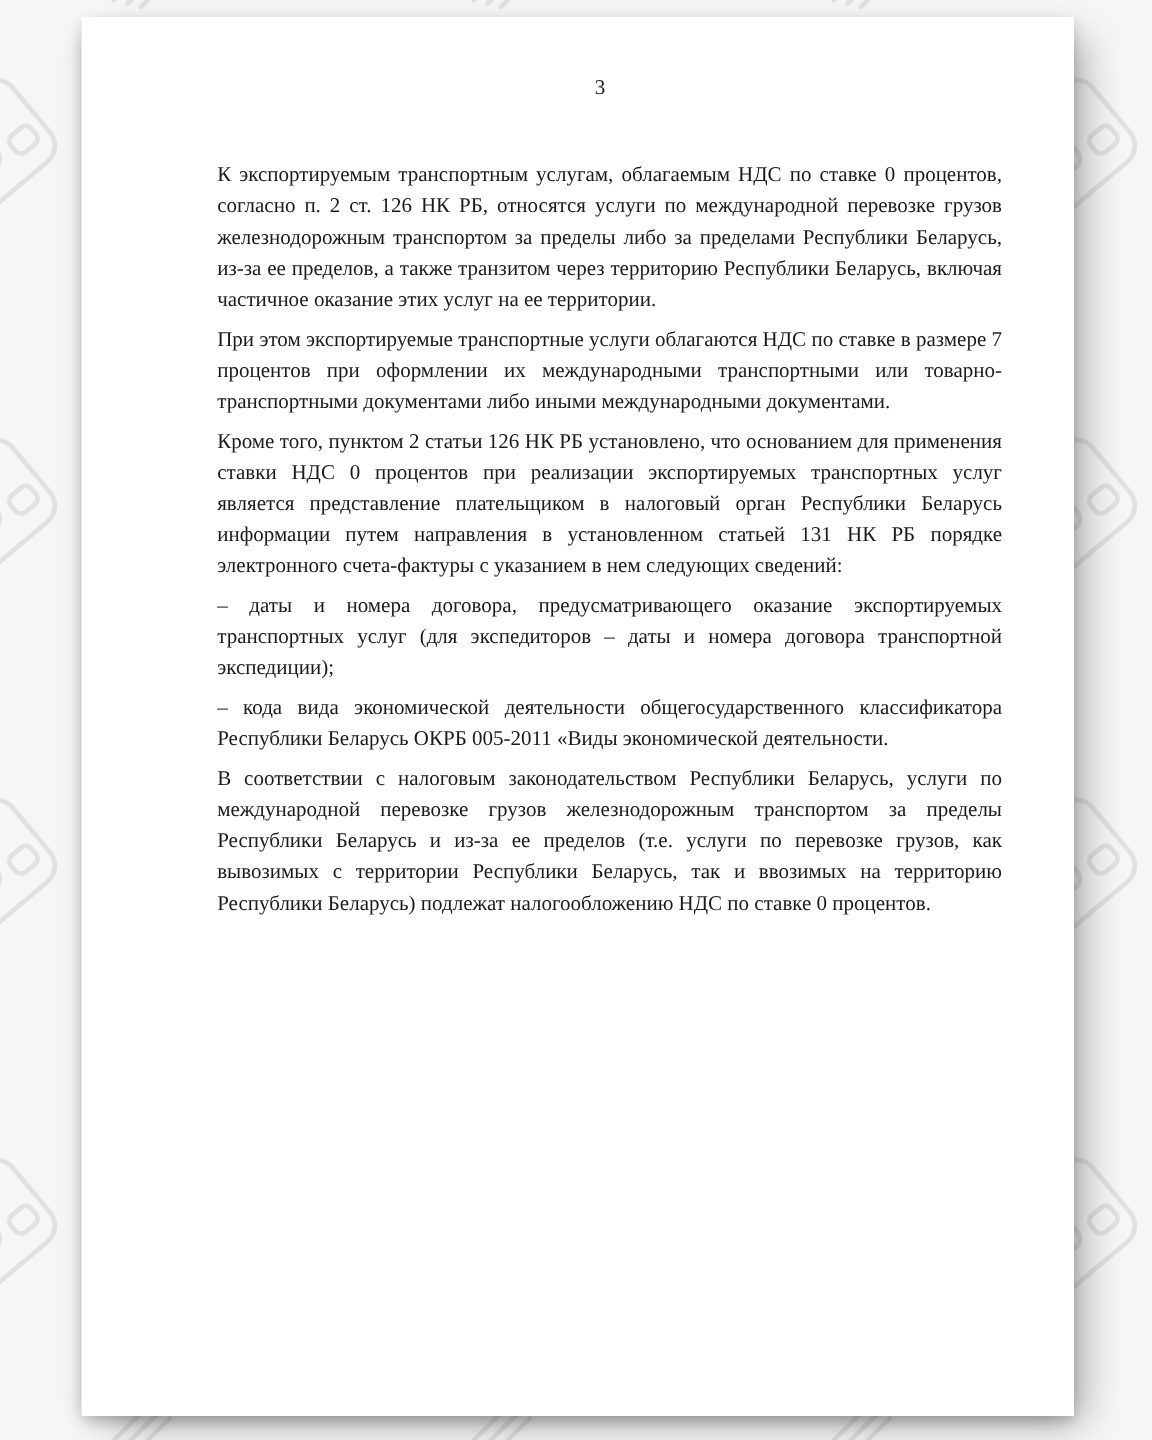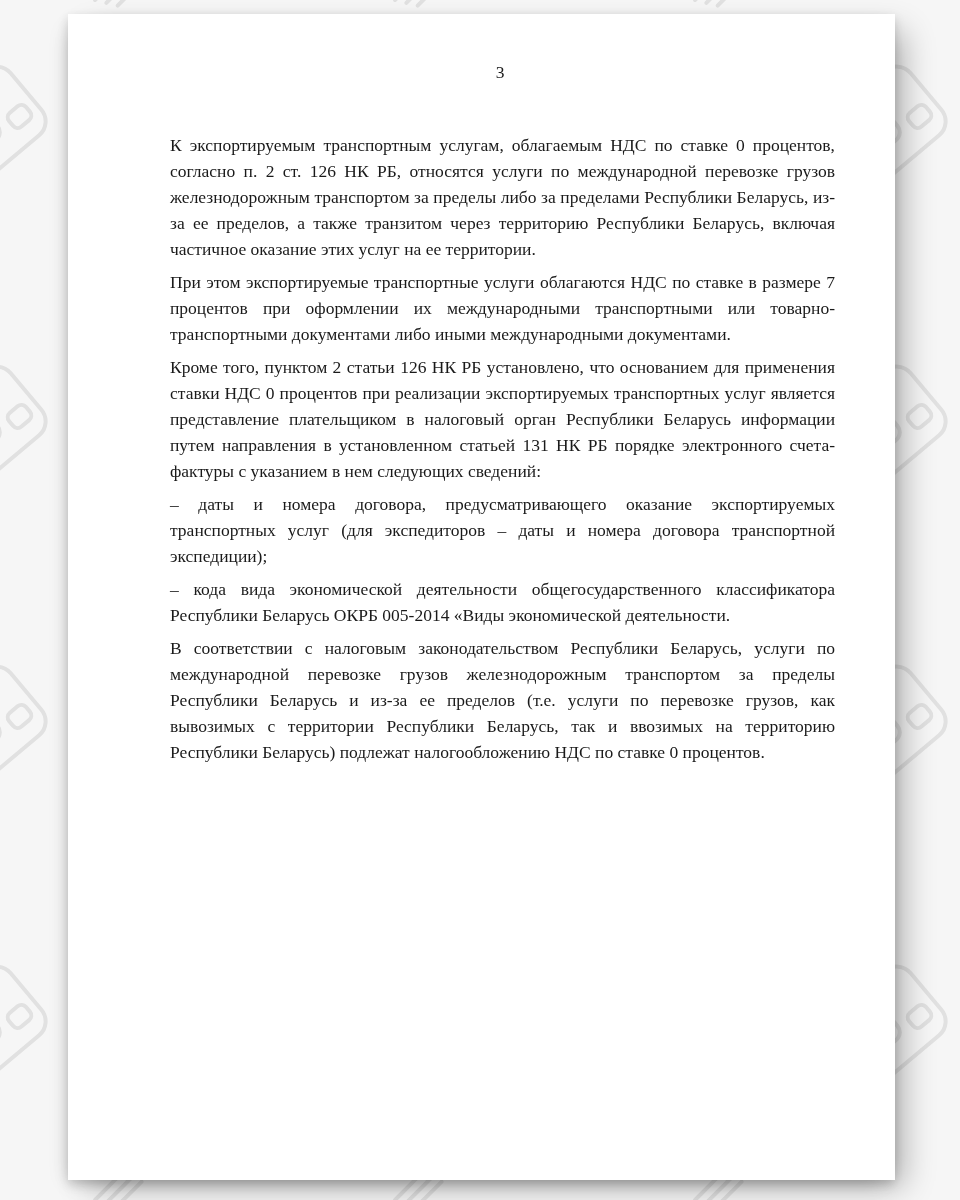--- a/index.html
+++ b/index.html
@@ -38,21 +38,21 @@
   .page-number {
     text-align: center;
     font-size: 17.5px;
     line-height: 24px;
     margin: 0 0 48px 0;
   }
   .para {
     font-size: 17.5px;
     line-height: 26px;
     text-align: justify;
-    margin: 0 0 7px 5px;
+    margin: 0 0 7px 16px;
   }
 </style>
 </head>
 <body>
 
 <svg class="bg-svg" width="960" height="1200" viewBox="0 0 960 1200" xmlns="http://www.w3.org/2000/svg" aria-hidden="true">
   <defs>
     <pattern id="doodle" width="300" height="300" patternUnits="userSpaceOnUse" patternTransform="translate(-55,-30)">
       <g fill="none" stroke="#e1e1e1" stroke-width="4" stroke-linecap="round" stroke-linejoin="round">
         <g transform="translate(35,160) rotate(-40)">
@@ -89,15 +89,15 @@
   <rect width="960" height="1200" fill="#f6f6f6"></rect>
   <rect width="960" height="1200" fill="url(#doodle)"></rect>
 </svg>
 
 <div class="page">
   <div class="page-number">3</div>
   <p class="para">К экспортируемым транспортным услугам, облагаемым НДС по ставке 0 процентов, согласно п. 2 ст. 126 НК РБ, относятся услуги по международной перевозке грузов железнодорожным транспортом за пределы либо за пределами Республики Беларусь, из-за ее пределов, а также транзитом через территорию Республики Беларусь, включая частичное оказание этих услуг на ее территории.</p>
   <p class="para">При этом экспортируемые транспортные услуги облагаются НДС по ставке в размере 7 процентов при оформлении их международными транспортными или товарно-транспортными документами либо иными международными документами.</p>
   <p class="para">Кроме того, пунктом 2 статьи 126 НК РБ установлено, что основанием для применения ставки НДС 0 процентов при реализации экспортируемых транспортных услуг является представление плательщиком в налоговый орган Республики Беларусь информации путем направления в установленном статьей 131 НК РБ порядке электронного счета-фактуры с указанием в нем следующих сведений:</p>
   <p class="para">– даты и номера договора, предусматривающего оказание экспортируемых транспортных услуг (для экспедиторов – даты и номера договора транспортной экспедиции);</p>
-  <p class="para">– кода вида экономической деятельности общегосударственного классификатора Республики Беларусь ОКРБ 005-2014 «Виды экономической деятельности.</p>
+  <p class="para">– кода вида экономической деятельности общегосударственного классификатора Республики Беларусь ОКРБ 005-2011 «Виды экономической деятельности.</p>
   <p class="para">В соответствии с налоговым законодательством Республики Беларусь, услуги по международной перевозке грузов железнодорожным транспортом за пределы Республики Беларусь и из-за ее пределов (т.е. услуги по перевозке грузов, как вывозимых с территории Республики Беларусь, так и ввозимых на территорию Республики Беларусь) подлежат налогообложению НДС по ставке 0 процентов.</p>
 </div>
 
 </body></html>

